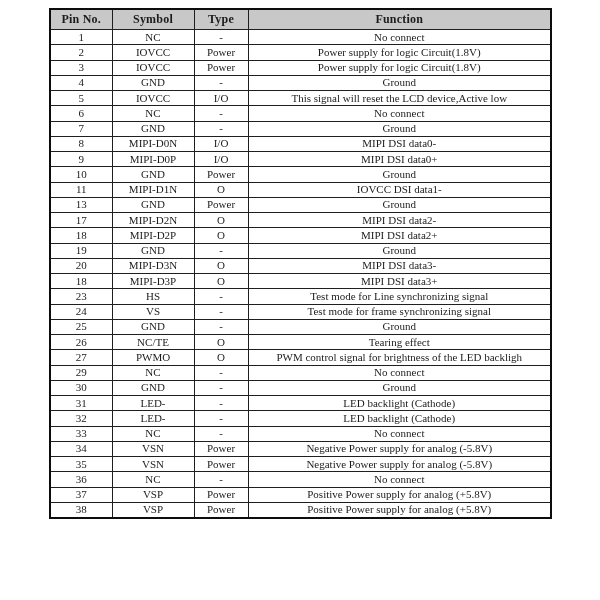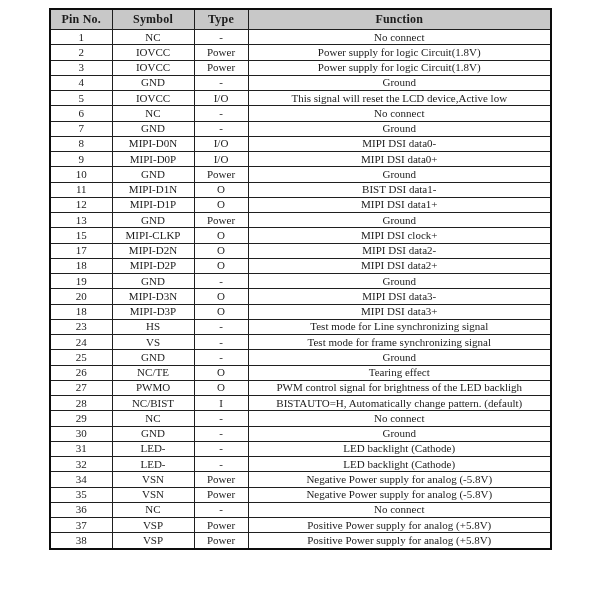--- a/index.html
+++ b/index.html
@@ -131,39 +131,27 @@
           <tr>
             <td>10</td>
             <td>GND</td>
             <td>Power</td>
             <td>Ground</td>
           </tr>
           <tr>
             <td>11</td>
             <td>MIPI-D1N</td>
             <td>O</td>
-            <td>BIST DSI data1-</td>
-          </tr>
-          <tr>
-            <td>12</td>
-            <td>MIPI-D1P</td>
-            <td>O</td>
-            <td>MIPI DSI data1+</td>
+            <td>IOVCC DSI data1-</td>
           </tr>
           <tr>
             <td>13</td>
             <td>GND</td>
             <td>Power</td>
             <td>Ground</td>
-          </tr>
-          <tr>
-            <td>15</td>
-            <td>MIPI-CLKP</td>
-            <td>O</td>
-            <td>MIPI DSI clock+</td>
           </tr>
           <tr>
             <td>17</td>
             <td>MIPI-D2N</td>
             <td>O</td>
             <td>MIPI DSI data2-</td>
           </tr>
           <tr>
             <td>18</td>
             <td>MIPI-D2P</td>
@@ -212,26 +200,20 @@
             <td>O</td>
             <td>Tearing effect</td>
           </tr>
           <tr>
             <td>27</td>
             <td>PWMO</td>
             <td>O</td>
             <td>PWM control signal for brightness of the LED backligh</td>
           </tr>
           <tr>
-            <td>28</td>
-            <td>NC/BIST</td>
-            <td>I</td>
-            <td>BISTAUTO=H, Automatically change pattern. (default)</td>
-          </tr>
-          <tr>
             <td>29</td>
             <td>NC</td>
             <td>-</td>
             <td>No connect</td>
           </tr>
           <tr>
             <td>30</td>
             <td>GND</td>
             <td>-</td>
             <td>Ground</td>
@@ -240,20 +222,26 @@
             <td>31</td>
             <td>LED-</td>
             <td>-</td>
             <td>LED backlight (Cathode)</td>
           </tr>
           <tr>
             <td>32</td>
             <td>LED-</td>
             <td>-</td>
             <td>LED backlight (Cathode)</td>
+          </tr>
+          <tr>
+            <td>33</td>
+            <td>NC</td>
+            <td>-</td>
+            <td>No connect</td>
           </tr>
           <tr>
             <td>34</td>
             <td>VSN</td>
             <td>Power</td>
             <td>Negative Power supply for analog (-5.8V)</td>
           </tr>
           <tr>
             <td>35</td>
             <td>VSN</td>

